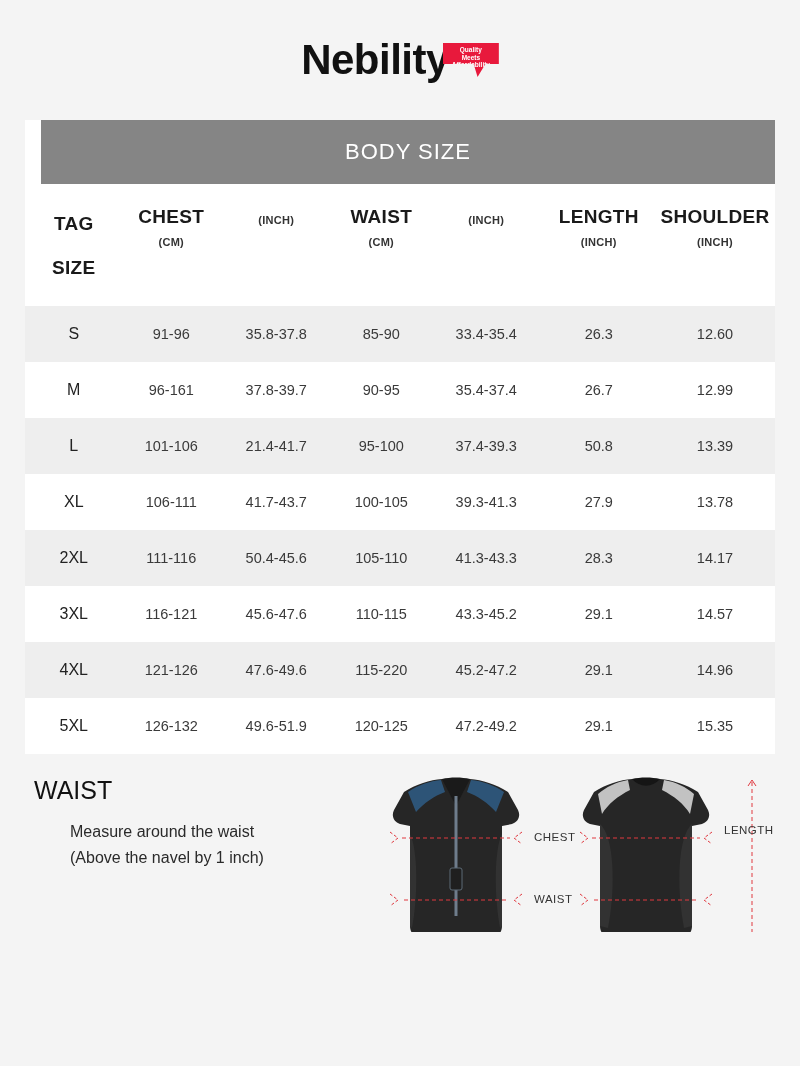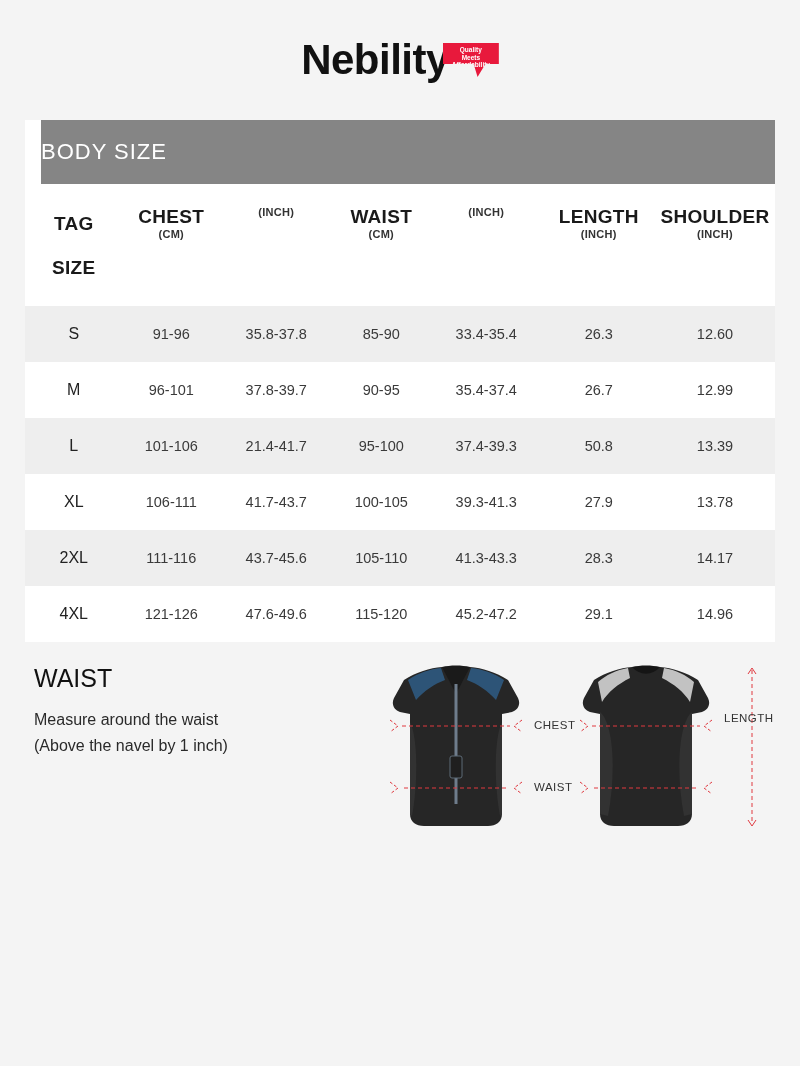--- a/index.html
+++ b/index.html
@@ -56,20 +56,21 @@
 
   
   .card {
     margin: 0 25px;
     width: 750px;
     background: #ffffff;
   }
   .title-bar {
     background: #858585;
     color: #ffffff;
+    text-align: center;
     font-size: 22px;
     letter-spacing: 1px;
     padding: 19px 0;
     margin-left: 16px;
   }
   table {
     width: 100%;
     border-collapse: collapse;
     table-layout: fixed;
   }
@@ -82,21 +83,21 @@
     display: block;
     font-size: 19px;
     font-weight: bold;
     color: #1a1a1a;
     letter-spacing: 0.3px;
   }
   .hdr-sub {
     display: block;
     font-size: 11px;
     color: #333333;
-    margin-top: 0;
+    margin-top: 8px;
     letter-spacing: 0.3px;
   }
   .hdr-tag .hdr-main { line-height: 36px; }
   .hdr-tag .hdr-main.second { margin-top: 8px; }
 
   tbody td {
     text-align: center;
     font-size: 14.5px;
     color: #3a3a3a;
     padding: 19px 0;
@@ -127,21 +128,21 @@
     font-size: 25px;
     color: #111111;
     font-weight: normal;
     margin-bottom: 14px;
   }
   .measure-desc {
     font-size: 16px;
     color: #2a2a2a;
     line-height: 26px;
   }
-  .measure-desc span { display: block; }
+  .measure-desc span { display: block; margin-left: 36px; }
 
   .figures {
     position: relative;
     width: 420px;
     height: 180px;
   }
 
   .fig-label {
     position: absolute;
     font-size: 11.5px;
@@ -215,21 +216,21 @@
             <td class="size-cell">S</td>
             <td>91-96</td>
             <td>35.8-37.8</td>
             <td>85-90</td>
             <td>33.4-35.4</td>
             <td>26.3</td>
             <td>12.60</td>
           </tr>
           <tr>
             <td class="size-cell">M</td>
-            <td>96-101</td>
+            <td>96-161</td>
             <td>37.8-39.7</td>
             <td>90-95</td>
             <td>35.4-37.4</td>
             <td>26.7</td>
             <td>12.99</td>
           </tr>
           <tr>
             <td class="size-cell">L</td>
             <td>101-106</td>
             <td>21.4-41.7</td>
@@ -243,34 +244,52 @@
             <td>106-111</td>
             <td>41.7-43.7</td>
             <td>100-105</td>
             <td>39.3-41.3</td>
             <td>27.9</td>
             <td>13.78</td>
           </tr>
           <tr>
             <td class="size-cell">2XL</td>
             <td>111-116</td>
-            <td>43.7-45.6</td>
+            <td>50.4-45.6</td>
             <td>105-110</td>
             <td>41.3-43.3</td>
             <td>28.3</td>
             <td>14.17</td>
           </tr>
           <tr>
+            <td class="size-cell">3XL</td>
+            <td>116-121</td>
+            <td>45.6-47.6</td>
+            <td>110-115</td>
+            <td>43.3-45.2</td>
+            <td>29.1</td>
+            <td>14.57</td>
+          </tr>
+          <tr>
             <td class="size-cell">4XL</td>
             <td>121-126</td>
             <td>47.6-49.6</td>
-            <td>115-120</td>
+            <td>115-220</td>
             <td>45.2-47.2</td>
             <td>29.1</td>
             <td>14.96</td>
+          </tr>
+          <tr>
+            <td class="size-cell">5XL</td>
+            <td>126-132</td>
+            <td>49.6-51.9</td>
+            <td>120-125</td>
+            <td>47.2-49.2</td>
+            <td>29.1</td>
+            <td>15.35</td>
           </tr>
         </tbody>
     </table>
   </div>
 
   <div class="bottom">
     <div>
       <div class="measure-title">WAIST</div>
       <div class="measure-desc">
         <span>Measure around the waist</span>

